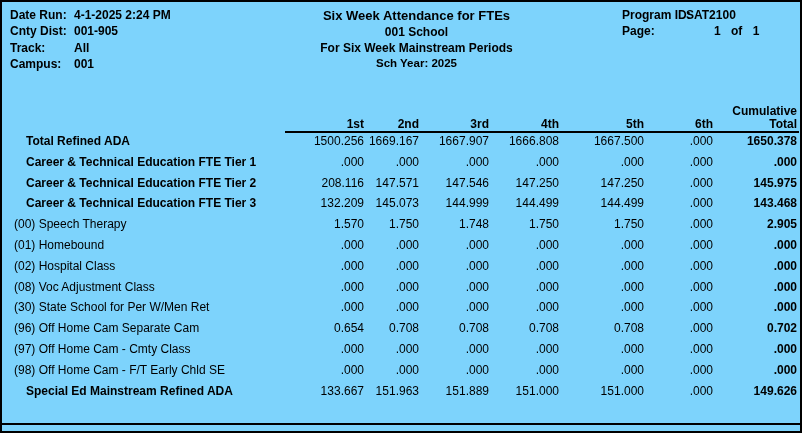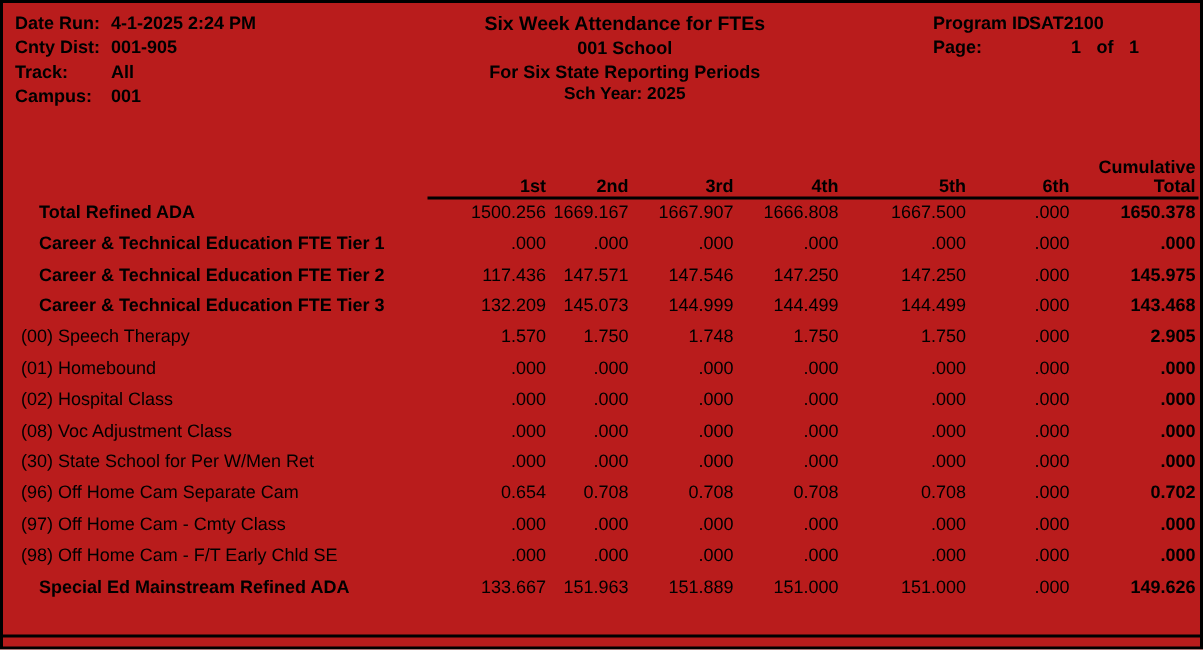--- a/index.html
+++ b/index.html
@@ -2,21 +2,21 @@
 <html><head>
 <meta charset="utf-8">
 <style>
   html, body { margin: 0; padding: 0; background: #fff; }
   .page {
     position: relative;
     width: 802px;
     height: 433px;
     box-sizing: border-box;
     border: 2px solid #000;
-    background: #b91c1c;
+    background: #7dd3fc;
     color: #000;
     font-family: "Liberation Sans", "DejaVu Sans", sans-serif;
     overflow: hidden;
   }
 
   
   .meta-left  { position: absolute; top: 5px; left: 8px;   font-size: 12px; font-weight: bold; }
   .meta-right { position: absolute; top: 5px; left: 620px; font-size: 12px; font-weight: bold; }
   .meta-row   { display: flex; height: 16.3px; line-height: 16.3px; white-space: nowrap; }
   .meta-left  .m-label { width: 64px; }
@@ -71,21 +71,21 @@
     </div>
     <div class="meta-row">
       <span class="m-label">Campus:</span>
       <span class="m-value">001</span>
     </div>
   </div>
 
   <div class="title-block">
     <div class="t1">Six Week Attendance for FTEs</div>
     <div class="t2">001 School</div>
-    <div class="t3">For Six State Reporting Periods</div>
+    <div class="t3">For Six Week Mainstream Periods</div>
     <div class="t5">Sch Year: 2025</div>
   </div>
 
   <div class="meta-right">
     <div class="meta-row">
       <span class="m-label">Program ID:</span>
       <span class="m-value">SAT2100</span>
     </div>
     <div class="meta-row">
       <span class="m-label">Page:</span>
@@ -139,21 +139,21 @@
       <td class="num val-cell">.000</td>
       <td class="num val-cell">.000</td>
       <td class="num val-cell">.000</td>
       <td class="num val-cell">.000</td>
       <td class="num val-cell">.000</td>
       <td class="num cum-cell">.000</td>
     </tr>
 
     <tr class="bold-row">
       <td class="row-label">Career &amp; Technical Education FTE Tier 2</td>
-      <td class="num val-cell">117.436</td>
+      <td class="num val-cell">208.116</td>
       <td class="num val-cell">147.571</td>
       <td class="num val-cell">147.546</td>
       <td class="num val-cell">147.250</td>
       <td class="num val-cell">147.250</td>
       <td class="num val-cell">.000</td>
       <td class="num cum-cell">145.975</td>
     </tr>
 
     <tr class="bold-row">
       <td class="row-label">Career &amp; Technical Education FTE Tier 3</td>

